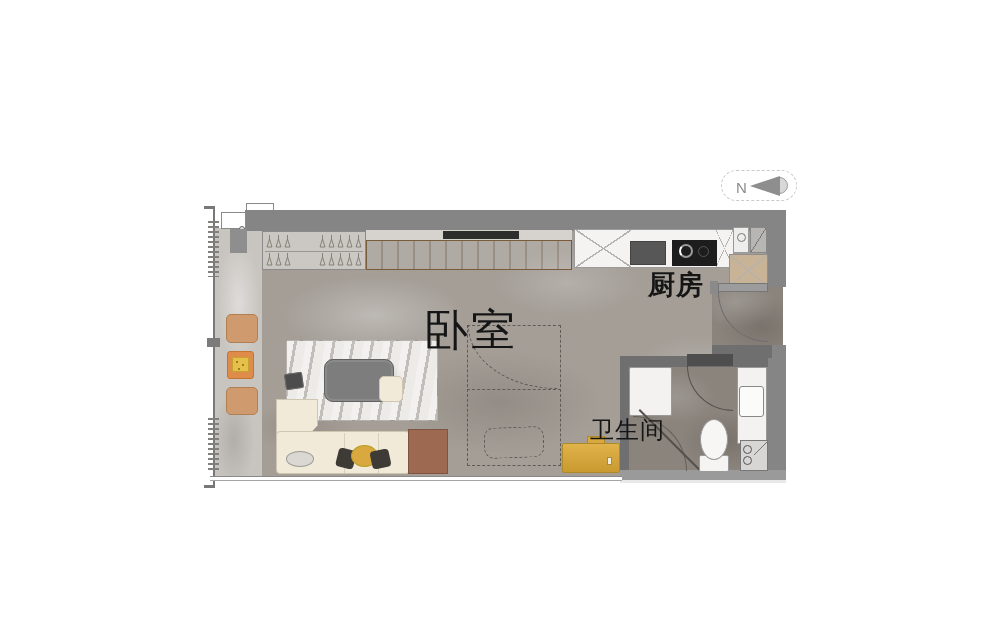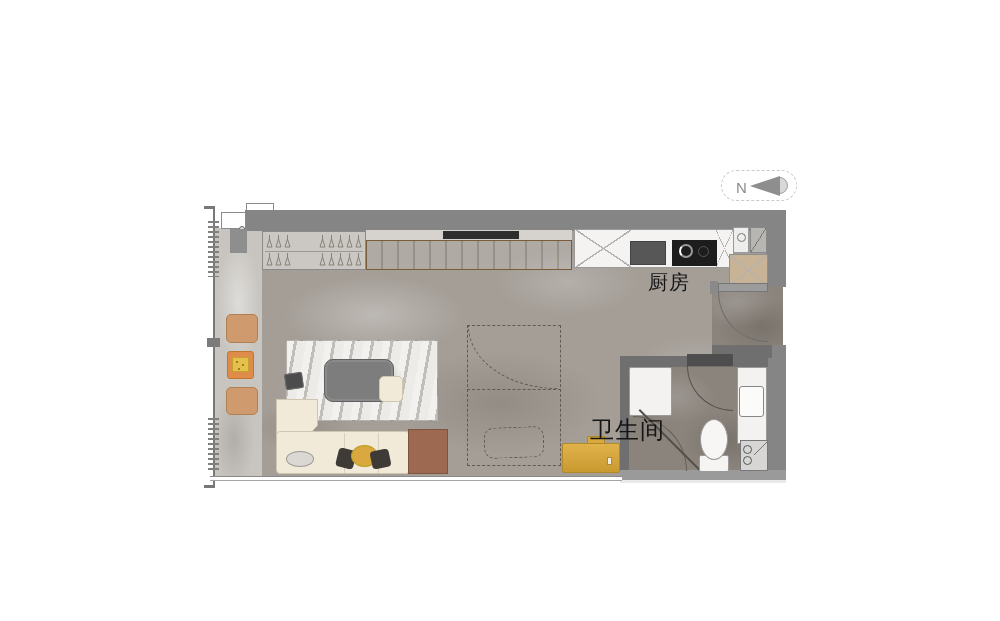--- a/index.html
+++ b/index.html
@@ -29,21 +29,21 @@
   .dashed{border:1.3px dashed #5e5a55;}
 
   .xdiag{background-image:
     linear-gradient(to top right, transparent 48.8%, #b4b2ae 48.8%, #b4b2ae 51.2%, transparent 51.2%),
     linear-gradient(to bottom right, transparent 48.8%, #b4b2ae 48.8%, #b4b2ae 51.2%, transparent 51.2%);}
   .diag1{background-image:
     linear-gradient(to bottom right, transparent 48.5%, #777571 48.5%, #777571 51.5%, transparent 51.5%);}
 
   .room-label{color:var(--label-text,#151515);line-height:1;white-space:nowrap;}
   .lbl-bedroom{font-size:44px;letter-spacing:3px;}
-  .lbl-kitchen{font-size:20px;letter-spacing:1px;}
+  .lbl-kitchen{font-size:27px;letter-spacing:1px;font-weight:bold;}
   .lbl-bath{font-size:24px;letter-spacing:1px;}
 
   .ticks{background-image:repeating-linear-gradient(180deg,#82807c 0 2px,transparent 2px 5px);}
   .hrow{position:absolute;left:3px;right:3px;display:flex;justify-content:space-between;}
   .hgroup{display:flex;gap:2px;}
   .compass{border:1.6px dashed #c9c9c9;border-radius:16px;}
 </style>
 </head>
 <body>
 
@@ -206,16 +206,17 @@
   <div class="abs" style="left:699px;top:455px;width:30px;height:17px;background:#f5f4f2;border:1px solid #999;border-radius:2px;"></div>
   <div class="abs" style="left:700px;top:419px;width:28px;height:41px;background:#f7f6f4;border:1px solid #999;border-radius:50%;"></div>
   <div class="abs" style="left:737px;top:367px;width:30px;height:77px;background:#f3f2f0;border:1px solid #9a9a9a;"></div>
   <div class="abs" style="left:739px;top:386px;width:25px;height:31px;background:#fbfbfa;border:1px solid #888;border-radius:3px;"></div>
   <div class="abs" style="left:740px;top:440px;width:28px;height:31px;background:#d7d6d4;border:1px solid #777;">
     <span class="abs" style="left:2px;top:4px;width:9px;height:9px;border:1px solid #555;border-radius:50%;"></span>
     <span class="abs" style="left:2px;top:15px;width:9px;height:9px;border:1px solid #555;border-radius:50%;"></span>
     <span class="abs diag1" style="left:13px;top:1px;width:13px;height:13px;"></span>
   </div>
 
+  <div class="abs room-label lbl-bedroom" style="left:424px;top:308px;">卧室</div>
   <div class="abs room-label lbl-kitchen" style="left:648px;top:272px;">厨房</div>
   <div class="abs room-label lbl-bath" style="left:590px;top:418px;">卫生间</div>
 
 </div>
 
 </body></html>

